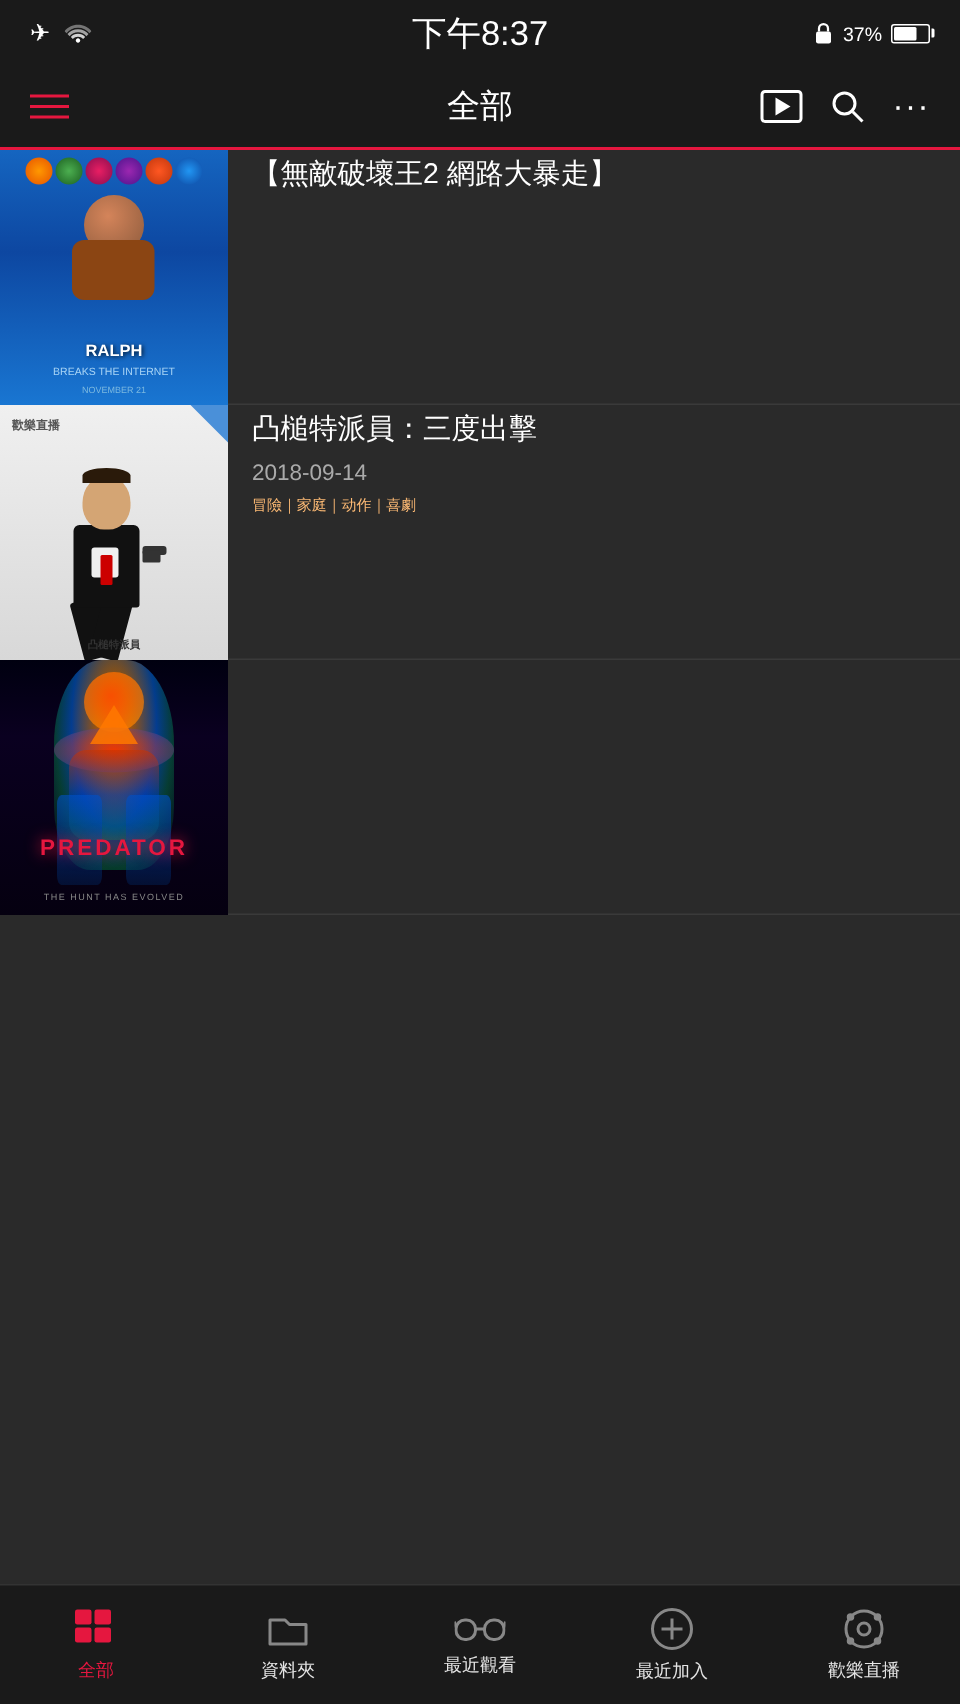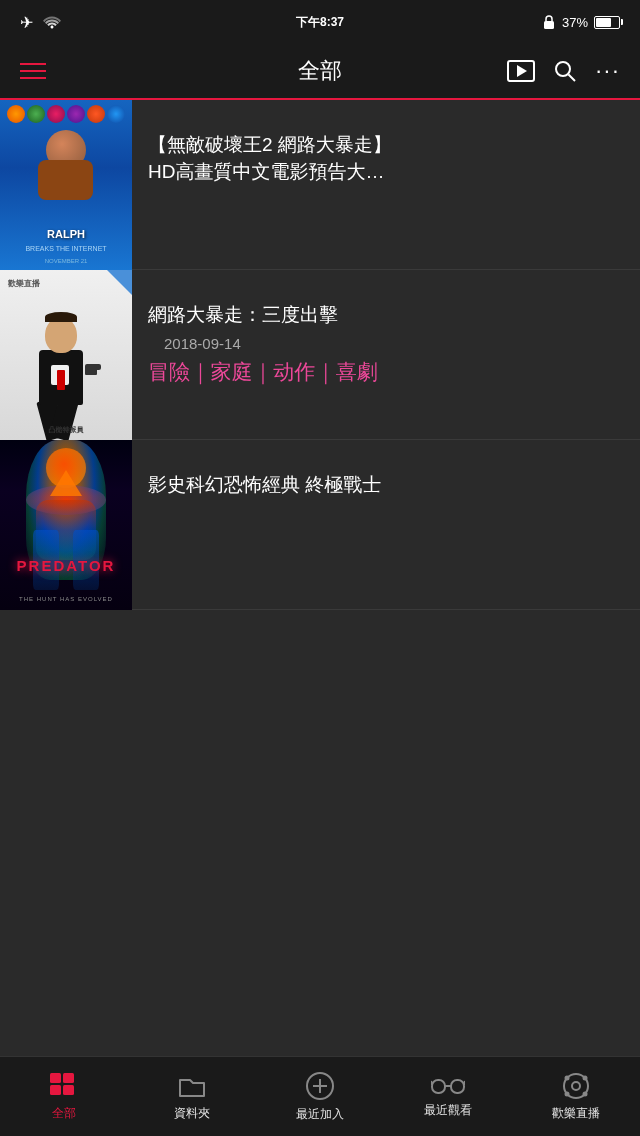--- a/index.html
+++ b/index.html
@@ -24,22 +24,22 @@
       padding: 0 20px;
       color: white;
       font-size: 15px;
     }
     .status-left {
       display: flex;
       align-items: center;
       gap: 10px;
     }
     .status-center {
-      font-size: 12px;
-      font-weight: 700;
+      font-size: 23px;
+      font-weight: 400;
       position: absolute;
       left: 50%;
       transform: translateX(-50%);
     }
     .status-right {
       display: flex;
       align-items: center;
       gap: 6px;
       font-size: 14px;
     }
@@ -112,21 +112,21 @@
 
     
     .movie-item {
       display: flex;
       width: 100%;
       height: 170px;
       border-bottom: 1px solid #3a3a3a;
       cursor: pointer;
     }
     .movie-thumbnail {
-      width: 132px;
+      width: 152px;
       height: 170px;
       flex-shrink: 0;
       overflow: hidden;
       position: relative;
     }
 
     
     .thumb-ralph {
       background: linear-gradient(135deg, #1a6fa8 0%, #0e4a7a 30%, #2980b9 60%, #1a5276 100%);
       width: 100%;
@@ -165,40 +165,39 @@
       display: flex;
       align-items: center;
       justify-content: center;
       position: relative;
       overflow: hidden;
     }
 
     
     .movie-info {
       flex: 1;
-      padding: 32px 16px;
+      padding: 4px 16px;
       display: flex;
       flex-direction: column;
       justify-content: flex-start;
       gap: 6px;
     }
     .movie-title {
       color: white;
       font-size: 19px;
       font-weight: 500;
       line-height: 1.4;
     }
     .movie-date {
       color: #aaa;
       font-size: 15px;
-      margin-left: 16px;
     }
     .movie-genres {
-      color: #ec4899;
-      font-size: 21px;
+      color: #fdba74;
+      font-size: 10px;
     }
 
     
     .empty-area {
       width: 100%;
       height: calc(1136px - 44px - 56px - 170px - 170px - 170px - 80px);
       background: #2a2a2a;
       min-height: 260px;
     }
 
@@ -328,21 +327,20 @@
 
           <div style="position:absolute;bottom:30px;left:50%;transform:translateX(-50%);color:white;font-weight:bold;font-size:11px;white-space:nowrap;text-shadow:1px 1px 3px rgba(0,0,0,0.8);">RALPH</div>
           <div style="position:absolute;bottom:18px;left:50%;transform:translateX(-50%);color:#a8d4f5;font-size:7px;white-space:nowrap;">BREAKS THE INTERNET</div>
           <div style="position:absolute;bottom:6px;left:50%;transform:translateX(-50%);color:#7ab8e0;font-size:6px;white-space:nowrap;">NOVEMBER 21</div>
         </div>
       </div>
     </div>
     <div class="movie-info">
       <div class="movie-title">
         <span>【無敵破壞王2 網路大暴走】</span><br>
-        <span>HD高畫質中文電影預告大…</span>
       </div>
     </div>
   </div>
 
   <div class="movie-item">
     <div class="movie-thumbnail">
       <div class="thumb-johnny">
 
         <div style="position:absolute;top:0;left:0;width:100%;height:100%;background:linear-gradient(180deg,#f0f0f0 0%,#d8d8d8 100%);"></div>
 
@@ -366,21 +364,21 @@
           <div style="position:absolute;bottom:118px;left:14px;width:32px;height:10px;background:#2a1a0a;border-radius:50% 50% 0 0;"></div>
 
           <div style="position:absolute;bottom:70px;right:0;width:16px;height:6px;background:#333;border-radius:2px;"></div>
           <div style="position:absolute;bottom:65px;right:4px;width:12px;height:8px;background:#333;border-radius:1px;"></div>
         </div>
 
         <div style="position:absolute;bottom:5px;left:5px;right:5px;color:#333;font-size:7px;text-align:center;font-weight:bold;">凸槌特派員</div>
       </div>
     </div>
     <div class="movie-info">
-      <div class="movie-title">網路大暴走：三度出擊</div>
+      <div class="movie-title">凸槌特派員：三度出擊</div>
       <div class="movie-date">2018-09-14</div>
       <div class="movie-genres">冒險｜家庭｜动作｜喜劇</div>
     </div>
   </div>
 
   <div class="movie-item">
     <div class="movie-thumbnail">
       <div class="thumb-predator">
 
         <div style="position:absolute;top:0;left:0;width:100%;height:100%;background:linear-gradient(180deg,#000010 0%,#0a0020 30%,#050010 100%);"></div>
@@ -400,21 +398,21 @@
 
         <div style="position:absolute;bottom:20px;left:25%;width:20%;height:60px;background:linear-gradient(180deg,rgba(0,80,200,0.6),rgba(0,40,100,0.4));border-radius:10%;"></div>
         <div style="position:absolute;bottom:20px;right:25%;width:20%;height:60px;background:linear-gradient(180deg,rgba(0,80,200,0.6),rgba(0,40,100,0.4));border-radius:10%;"></div>
 
         <div style="position:absolute;bottom:36px;left:50%;transform:translateX(-50%);color:#e5173f;font-size:15px;font-weight:bold;white-space:nowrap;letter-spacing:2px;text-shadow:0 0 10px rgba(229,23,63,0.9);">PREDATOR</div>
         <div style="position:absolute;bottom:8px;left:50%;transform:translateX(-50%);color:#888;font-size:6px;white-space:nowrap;letter-spacing:1px;">THE HUNT HAS EVOLVED</div>
       </div>
     </div>
     <div class="movie-info">
       <div class="movie-title">
-        <span>影史科幻恐怖經典 終極戰士</span><br>
+        <br>
       </div>
     </div>
   </div>
 </div>
 
 <div class="empty-area"></div>
 
 <div class="tab-bar">
 
   <div class="tab-item">
@@ -425,40 +423,40 @@
       <rect x="14" y="13" width="11" height="10" rx="1.5" fill="#e5173f"></rect>
     </svg>
     <span class="tab-label active">全部</span>
   </div>
 
   <div class="tab-item">
     <svg width="30" height="28" viewBox="0 0 30 28" fill="none" stroke="#888" stroke-width="2">
       <path d="M3 8h10l3 3h11v13H3V8z" stroke-linejoin="round"></path>
     </svg>
     <span class="tab-label">資料夾</span>
-  </div>
-
-  <div class="tab-item">
-    <svg width="30" height="30" viewBox="0 0 30 30" fill="none" stroke="#888" stroke-width="2">
-      <circle cx="15" cy="15" r="13"></circle>
-      <line x1="15" y1="8" x2="15" y2="22"></line>
-      <line x1="8" y1="15" x2="22" y2="15"></line>
-    </svg>
-    <span class="tab-label">最近加入</span>
   </div>
 
   <div class="tab-item">
     <svg width="34" height="22" viewBox="0 0 34 22" fill="none" stroke="#888" stroke-width="2">
       <rect x="1" y="5" width="13" height="13" rx="6"></rect>
       <rect x="20" y="5" width="13" height="13" rx="6"></rect>
       <line x1="14" y1="11" x2="20" y2="11"></line>
       <line x1="1" y1="10" x2="0" y2="6"></line>
       <line x1="33" y1="10" x2="34" y2="6"></line>
     </svg>
     <span class="tab-label">最近觀看</span>
+  </div>
+
+  <div class="tab-item">
+    <svg width="30" height="30" viewBox="0 0 30 30" fill="none" stroke="#888" stroke-width="2">
+      <circle cx="15" cy="15" r="13"></circle>
+      <line x1="15" y1="8" x2="15" y2="22"></line>
+      <line x1="8" y1="15" x2="22" y2="15"></line>
+    </svg>
+    <span class="tab-label">最近加入</span>
   </div>
 
   <div class="tab-item">
     <svg width="30" height="28" viewBox="0 0 30 28" fill="none" stroke="#888" stroke-width="2">
       <circle cx="15" cy="14" r="12"></circle>
       <circle cx="15" cy="14" r="4"></circle>
       <circle cx="6" cy="6" r="2.5" fill="#888" stroke="none"></circle>
       <circle cx="24" cy="6" r="2.5" fill="#888" stroke="none"></circle>
       <circle cx="6" cy="22" r="2.5" fill="#888" stroke="none"></circle>
       <circle cx="24" cy="22" r="2.5" fill="#888" stroke="none"></circle>

